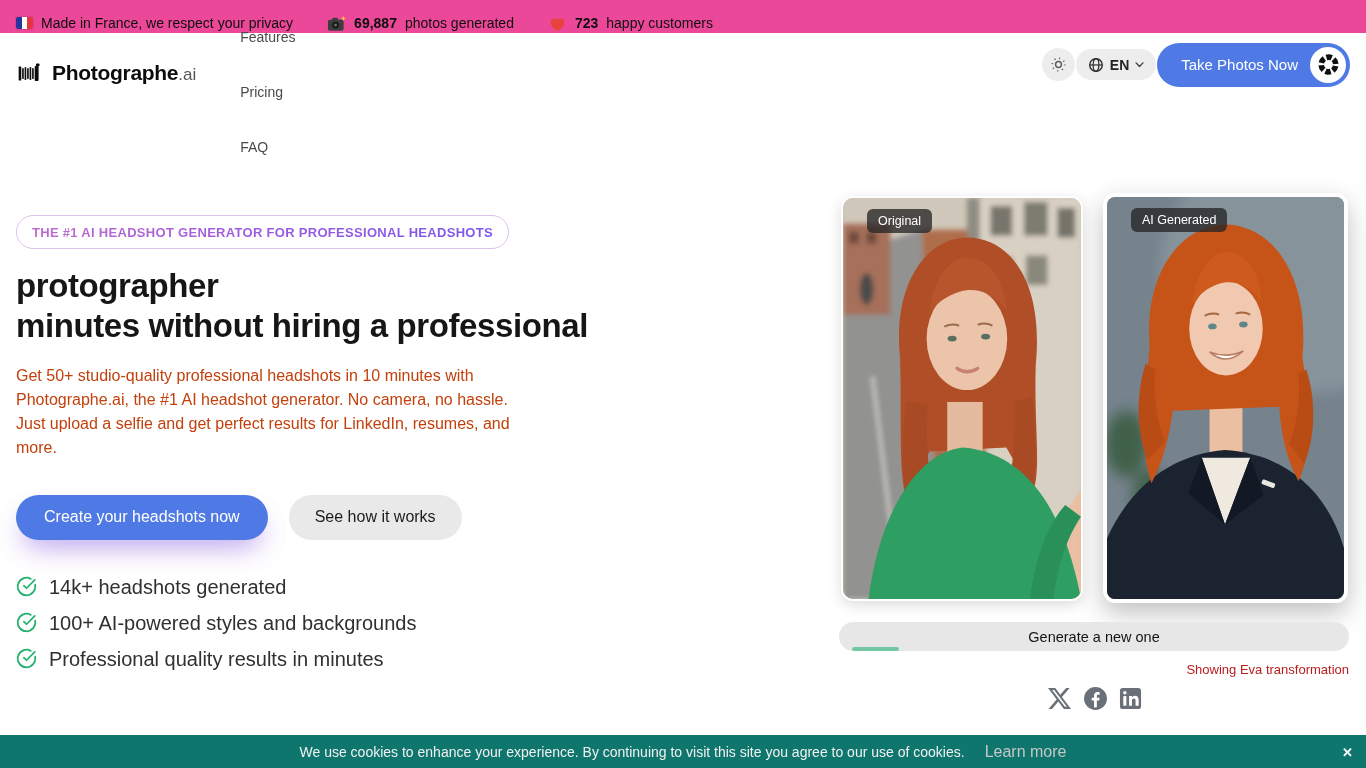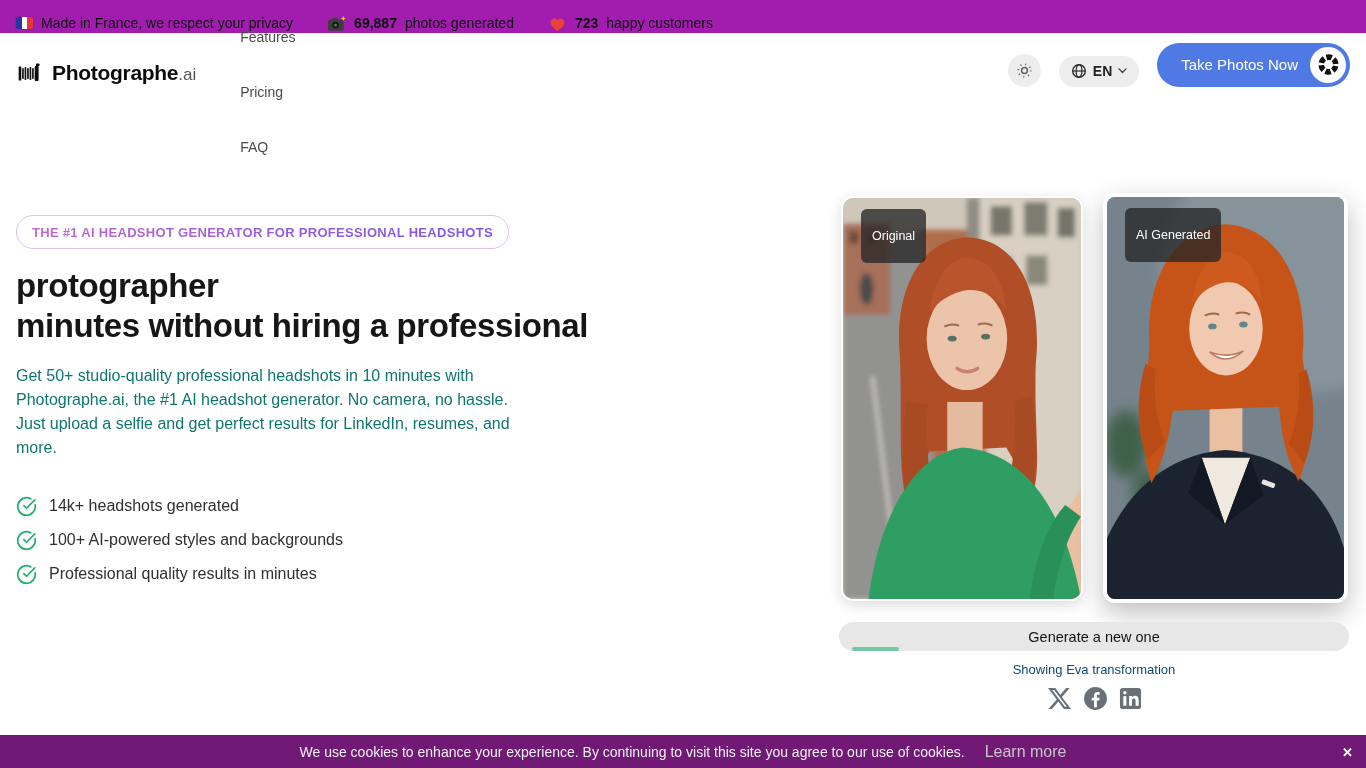--- a/index.html
+++ b/index.html
@@ -1,74 +1,74 @@
 <!DOCTYPE html>
 <html><head>
 <meta charset="utf-8">
 <style>
   * { margin:0; padding:0; box-sizing:border-box; }
   body { background:#555; font-family:"Liberation Sans", sans-serif; }
   .page { position:relative; width:1366px; height:768px; background:#fff; overflow:hidden; margin:0 auto; }
 
   
-  .topbar { position:absolute; top:0; left:0; right:0; height:47px; background:#a21caf;
+  .topbar { position:absolute; top:0; left:0; right:0; height:47px; background:#ec4899;
             border-bottom:1px solid #ebebeb; display:flex; align-items:center; padding:0 16px; gap:34px;
             font-size:14px; color:#0e0e0e; }
   .topbar .grp { display:flex; align-items:center; gap:8px; }
   .topbar b { font-weight:700; }
   .flag { display:inline-flex; width:17px; height:12px; border-radius:2px; overflow:hidden; box-shadow:0 0 0 1px rgba(0,0,0,.08); }
   .flag i { flex:1; } .flag i:nth-child(1){background:#26369e;} .flag i:nth-child(2){background:#fff;} .flag i:nth-child(3){background:#e5353f;}
 
   
   .header { position:absolute; top:33px; left:0; right:0; height:63px; display:flex; align-items:center; padding:0 16px; background:#fff; }
   .logo { display:flex; align-items:center; gap:9px; cursor:pointer;margin-top:16px; }
   .logo .word { font-size:21px; font-weight:700; color:#0c0c0c; letter-spacing:-.3px; }
   .logo .suffix { font-size:17px; font-weight:400; color:#555; }
   .nav { display:flex; gap:39px; margin-left:44px;flex-direction:column; }
   .nav a { font-size:14px; color:#4a4a4a; text-decoration:none; cursor:pointer; }
-  .header-right { margin-left:auto; display:flex; align-items:flex-end; gap:18px; }
+  .header-right { margin-left:auto; display:flex; align-items:center; gap:1px; }
   .icon-btn { width:33px; height:33px; border-radius:50%; background:#ededed; border:none; display:flex; align-items:center; justify-content:center; cursor:pointer; }
   .lang-pill { height:31px; border-radius:16px; background:#ededed; border:none; display:flex; align-items:center; gap:6px; padding:0 12px; font-size:14px; font-weight:600; color:#222; cursor:pointer; }
   .cta-main { height:44px; border:none; border-radius:22px; background:#4f79e4; color:#fff; font-size:15px;
               display:flex; align-items:center; gap:12px; padding:0 4px 0 24px; cursor:pointer; }
   .cta-main .shutter-wrap { width:36px; height:36px; border-radius:50%; background:#fff; display:flex; align-items:center; justify-content:center; }
 
   
   .hero { position:absolute; left:16px; top:215px; width:660px; }
   .badge { display:inline-block; border:1px solid #ddc3ec; border-radius:999px; padding:7px 15px; }
   .badge span { font-size:13px; font-weight:700; letter-spacing:.3px;
                 background:linear-gradient(90deg,#c06ace,#9a5ae0,#7b55ee);
                 -webkit-background-clip:text; background-clip:text; color:transparent; }
   h1.title { margin-top:17px; font-size:33px; line-height:1.21; font-weight:700; color:#161616; letter-spacing:-.4px; }
-  .desc { margin-top:18px; width:505px; font-size:16px; line-height:1.5; color:#0f766e; }
+  .desc { margin-top:18px; width:505px; font-size:16px; line-height:1.5; color:#c2410c; }
   .btn-row { margin-top:35px; display:flex; gap:21px; align-items:center; }
   .btn-primary { position:relative; height:45px; border:none; border-radius:23px; background:#4f79e4; color:#fff;
                  font-size:16px; padding:0 28px; cursor:pointer;
                  box-shadow:0 14px 26px -8px rgba(110,100,240,.45), 0 14px 30px -10px rgba(220,90,200,.25); }
   .btn-secondary { height:45px; border:none; border-radius:23px; background:#e9e9e9; color:#1c1c1c; font-size:16px; padding:0 26px; cursor:pointer; }
   .checklist { margin-top:36px; display:flex; flex-direction:column; gap:13px; }
-  .check-row { display:flex; align-items:center; gap:12px; font-size:16px; color:#303030; }
+  .check-row { display:flex; align-items:flex-start; gap:12px; font-size:20px; color:#303030; }
 
   
   .showcase { position:absolute; left:839px; top:193px; width:510px; height:530px; }
   .photo-card { position:absolute; border-radius:12px; overflow:hidden; background:#ccc; }
   .card-original { left:2px; top:3px; width:242px; height:405px; border:2px solid #fff; box-shadow:0 4px 14px rgba(0,0,0,.14); }
   .card-ai { left:264px; top:0; width:245px; height:410px; border:4px solid #fff; box-shadow:0 10px 26px rgba(0,0,0,.25); }
   .photo-card svg { position:absolute; inset:0; width:100%; height:100%; }
-  .photo-label { position:absolute; top:11px; left:18px; background:rgba(38,38,38,.78); color:#fff; font-size:12.5px;
-                 padding:20px 11px; border-radius:6px; z-index:2; }
+  .photo-label { position:absolute; top:11px; left:24px; background:rgba(38,38,38,.78); color:#fff; font-size:12.5px;
+                 padding:5px 11px; border-radius:6px; z-index:2; }
   .generate-btn { position:absolute; left:0; top:429px; width:510px; height:29px; border:none; border-radius:15px;
                   background:#e7e7e7; font-size:14.5px; font-weight:500; color:#141414; cursor:pointer; overflow:hidden; }
   .generate-progress { position:absolute; left:13px; bottom:0; width:47px; height:4px; border-radius:2px; background:#74c7a3; }
-  .caption { position:absolute; top:469px; left:0; width:510px; text-align:center; font-size:13px; color:#0c4a6e; }
+  .caption { position:absolute; top:469px; left:0; width:510px; text-align:right; font-size:13px; color:#b91c1c; }
   .socials { position:absolute; top:493px; left:0; width:510px; display:flex; justify-content:center; align-items:center; gap:11px; }
   .socials a { display:inline-flex; cursor:pointer; }
 
   
-  .cookie { position:absolute; left:0; right:0; bottom:0; height:33px; background:#701a75; display:flex; align-items:center; justify-content:center; }
+  .cookie { position:absolute; left:0; right:0; bottom:0; height:33px; background:#0f766e; display:flex; align-items:center; justify-content:center; }
   .cookie .msg { font-size:14px; color:#f1f1f1; }
   .cookie a { color:#c7c7c7; text-decoration:none; margin-left:20px; cursor:pointer; }
   .cookie .close { position:absolute; right:13px; top:50%; transform:translateY(-50%); color:#fff; font-size:13px; font-weight:700; cursor:pointer; line-height:1; }
 </style>
 </head>
 <body>
 
 <div class="page">
 
   <div class="topbar">
@@ -157,20 +157,24 @@
 
   <div class="hero">
     <div class="badge">
       <span>THE #1 AI HEADSHOT GENERATOR FOR PROFESSIONAL HEADSHOTS</span>
     </div>
     <h1 class="title">
       <div>protographer</div>
       <div>minutes without hiring a professional</div>
     </h1>
     <p class="desc">Get 50+ studio-quality professional headshots in 10 minutes with Photographe.ai, the #1 AI headshot generator. No camera, no hassle. Just upload a selfie and get perfect results for LinkedIn, resumes, and more.</p>
+    <div class="btn-row">
+      <button class="btn-primary">Create your headshots now</button>
+      <button class="btn-secondary">See how it works</button>
+    </div>
     <div class="checklist">
       <div class="check-row">
         <svg width="21" height="21" viewBox="0 0 24 24">
           <path d="M21.8 10 A10 10 0 1 1 17 3.34" fill="none" stroke="#25b06e" stroke-width="2" stroke-linecap="round"></path>
           <path d="M9 11 l3 3 L21.5 4.5" fill="none" stroke="#25b06e" stroke-width="2" stroke-linecap="round" stroke-linejoin="round"></path>
         </svg>
         <span>14k+ headshots generated</span>
       </div>
       <div class="check-row">
         <svg width="21" height="21" viewBox="0 0 24 24">

